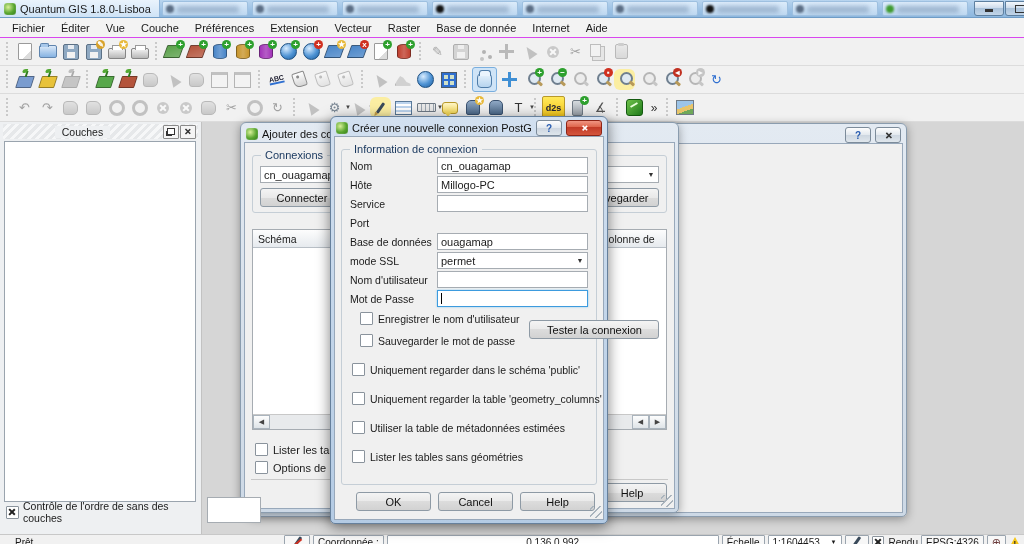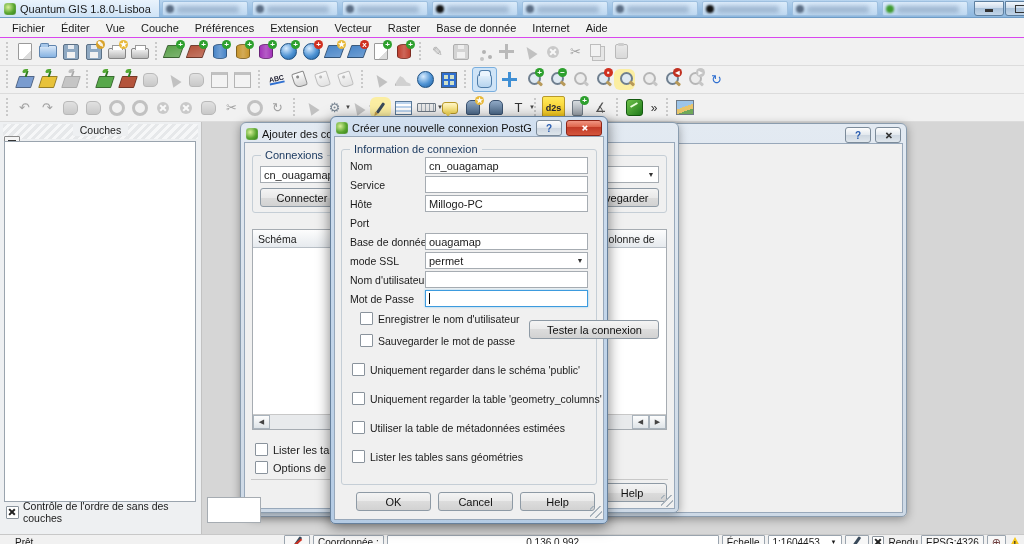--- a/index.html
+++ b/index.html
@@ -108,22 +108,22 @@
   .k-penicon .shape{width:3px;height:12px;background:#3a4a5a;border-radius:1px;transform:rotate(35deg);position:relative;}
   .k-penicon .shape::after{content:"";position:absolute;left:-1px;bottom:-4px;width:0;height:0;border-left:2.5px solid transparent;border-right:2.5px solid transparent;border-top:4px solid #caa24a;}
   .k-overflow{width:14px;}
   .k-overflow .gl{font-size:12px;color:#333;}
 
   
   .main{position:relative;height:412px;background:#d6d6d6;}
 
   
   .dock{position:absolute;left:0;top:0;width:201px;height:412px;background:#eef0f2;border-right:1px solid #c2c2c2;}
-  .dock-title{position:relative;height:15px;margin:2px 3px 0 3px;display:flex;
-    background:repeating-linear-gradient(135deg,#e6e8ea 0 3px,#f6f7f8 3px 6px);border-radius:1px;flex-direction:column;}
+  .dock-title{position:relative;height:15px;margin:2px 3px 0 3px;display:flex;align-items:center;
+    background:repeating-linear-gradient(135deg,#e6e8ea 0 3px,#f6f7f8 3px 6px);border-radius:1px;}
   .dock-title .ttl{margin:0 auto;background:#eef0f2;padding:0 7px;font-size:10.5px;color:#222;}
   .dock-btn{width:14px;height:12px;border:1px solid #8a8a8a;background:#f5f5f5;margin-left:1px;flex:none;
     display:flex;align-items:center;justify-content:center;border-radius:1px;}
   .float-glyph{width:6px;height:5px;border:1px solid #333;background:#fff;box-shadow:-2px 2px 0 -1px #333;}
   .dock-list{position:absolute;left:4px;top:19px;right:5px;bottom:32px;background:#fff;border:1px solid #9aa4ae;}
   .dock-bottom{position:absolute;left:6px;bottom:10px;display:flex;align-items:center;gap:4px;font-size:10.5px;}
   .panel-fragment{position:absolute;left:207px;top:375px;width:52px;height:24px;background:#fff;border:1px solid #a6acb2;z-index:3;}
 
   
   .cbx{width:11px;height:11px;background:#fff;border:1px solid #8a939c;flex:none;position:relative;border-radius:1px;}
@@ -158,21 +158,21 @@
   .caret{width:1px;height:11px;background:#000;}
   .combo{background:#fff;border:1px solid #a6acb2;height:15px;display:flex;align-items:center;padding:0 0 0 3px;}
   .combo .val{flex:1;}
   .combo .arrow{width:14px;align-self:stretch;display:flex;align-items:center;justify-content:center;font-size:7px;color:#333;}
   .btn{display:inline-flex;align-items:center;justify-content:center;height:17px;
     background:linear-gradient(#f4f4f4,#e9e9e9 50%,#dcdcdc 50%,#d2d2d2);
     border:1px solid #8e9aa5;border-radius:3px;font-size:11px;color:#111;padding:0 8px;}
 
   
   .frow{display:flex;align-items:center;margin:4px 8px 0 8px;height:15px;}
-  .frow .flabel{width:75px;flex:none;font-size:10.5px;white-space:nowrap;}
+  .frow .flabel{width:87px;flex:none;font-size:10.5px;white-space:nowrap;}
   .frow .fctl{flex:1;}
   .dlg-checks .chk{margin:9px 10px 0 10px;font-size:10.5px;}
   .dlg-checks-wide .chk{margin:16px 10px 0 10px;font-size:10.5px;}
 
   
   .bgd-header-row{display:flex;align-items:stretch;height:17px;border-bottom:1px solid #b8bfc6;background:linear-gradient(#fdfdfd,#e6eaee);}
   .hcell{display:flex;align-items:center;padding:0 5px;border-right:1px solid #c5cbd1;font-size:10.5px;}
   .scrollbar-h{height:14px;background:#f0f0f0;border-top:1px solid #c8c8c8;display:flex;align-items:stretch;}
   .sbtn{width:15px;border:1px solid #aab4bd;background:linear-gradient(#fdfdfd,#dfe4e8);display:flex;align-items:center;justify-content:center;font-size:7px;color:#444;}
   .sb-track{flex:1;background:#e8eaec;}
@@ -638,29 +638,29 @@
         <div class="groupbox" style="position:absolute;left:6px;right:6px;top:12px;bottom:34px;">
           <span class="glabel">Information de connexion</span>
           <div id="dlg-fields" style="margin-top:8px;">
               <div class="frow">
                 <span class="flabel">Nom</span>
                 <div class="tfield fctl">
                   <span>cn_ouagamap</span>
                 </div>
               </div>
               <div class="frow">
+                <span class="flabel">Hôte</span>
+                <div class="tfield fctl">
+                  <span>Millogo-PC</span>
+                </div>
+              </div>
+              <div class="frow">
                 <span class="flabel">Service</span>
                 <div class="tfield fctl">
                   <span></span>
-                </div>
-              </div>
-              <div class="frow">
-                <span class="flabel">Hôte</span>
-                <div class="tfield fctl">
-                  <span>Millogo-PC</span>
                 </div>
               </div>
               <div class="frow">
                 <span class="flabel">Port</span>
               </div>
               <div class="frow">
                 <span class="flabel">Base de données</span>
                 <div class="tfield fctl">
                   <span>ouagamap</span>
                 </div>

